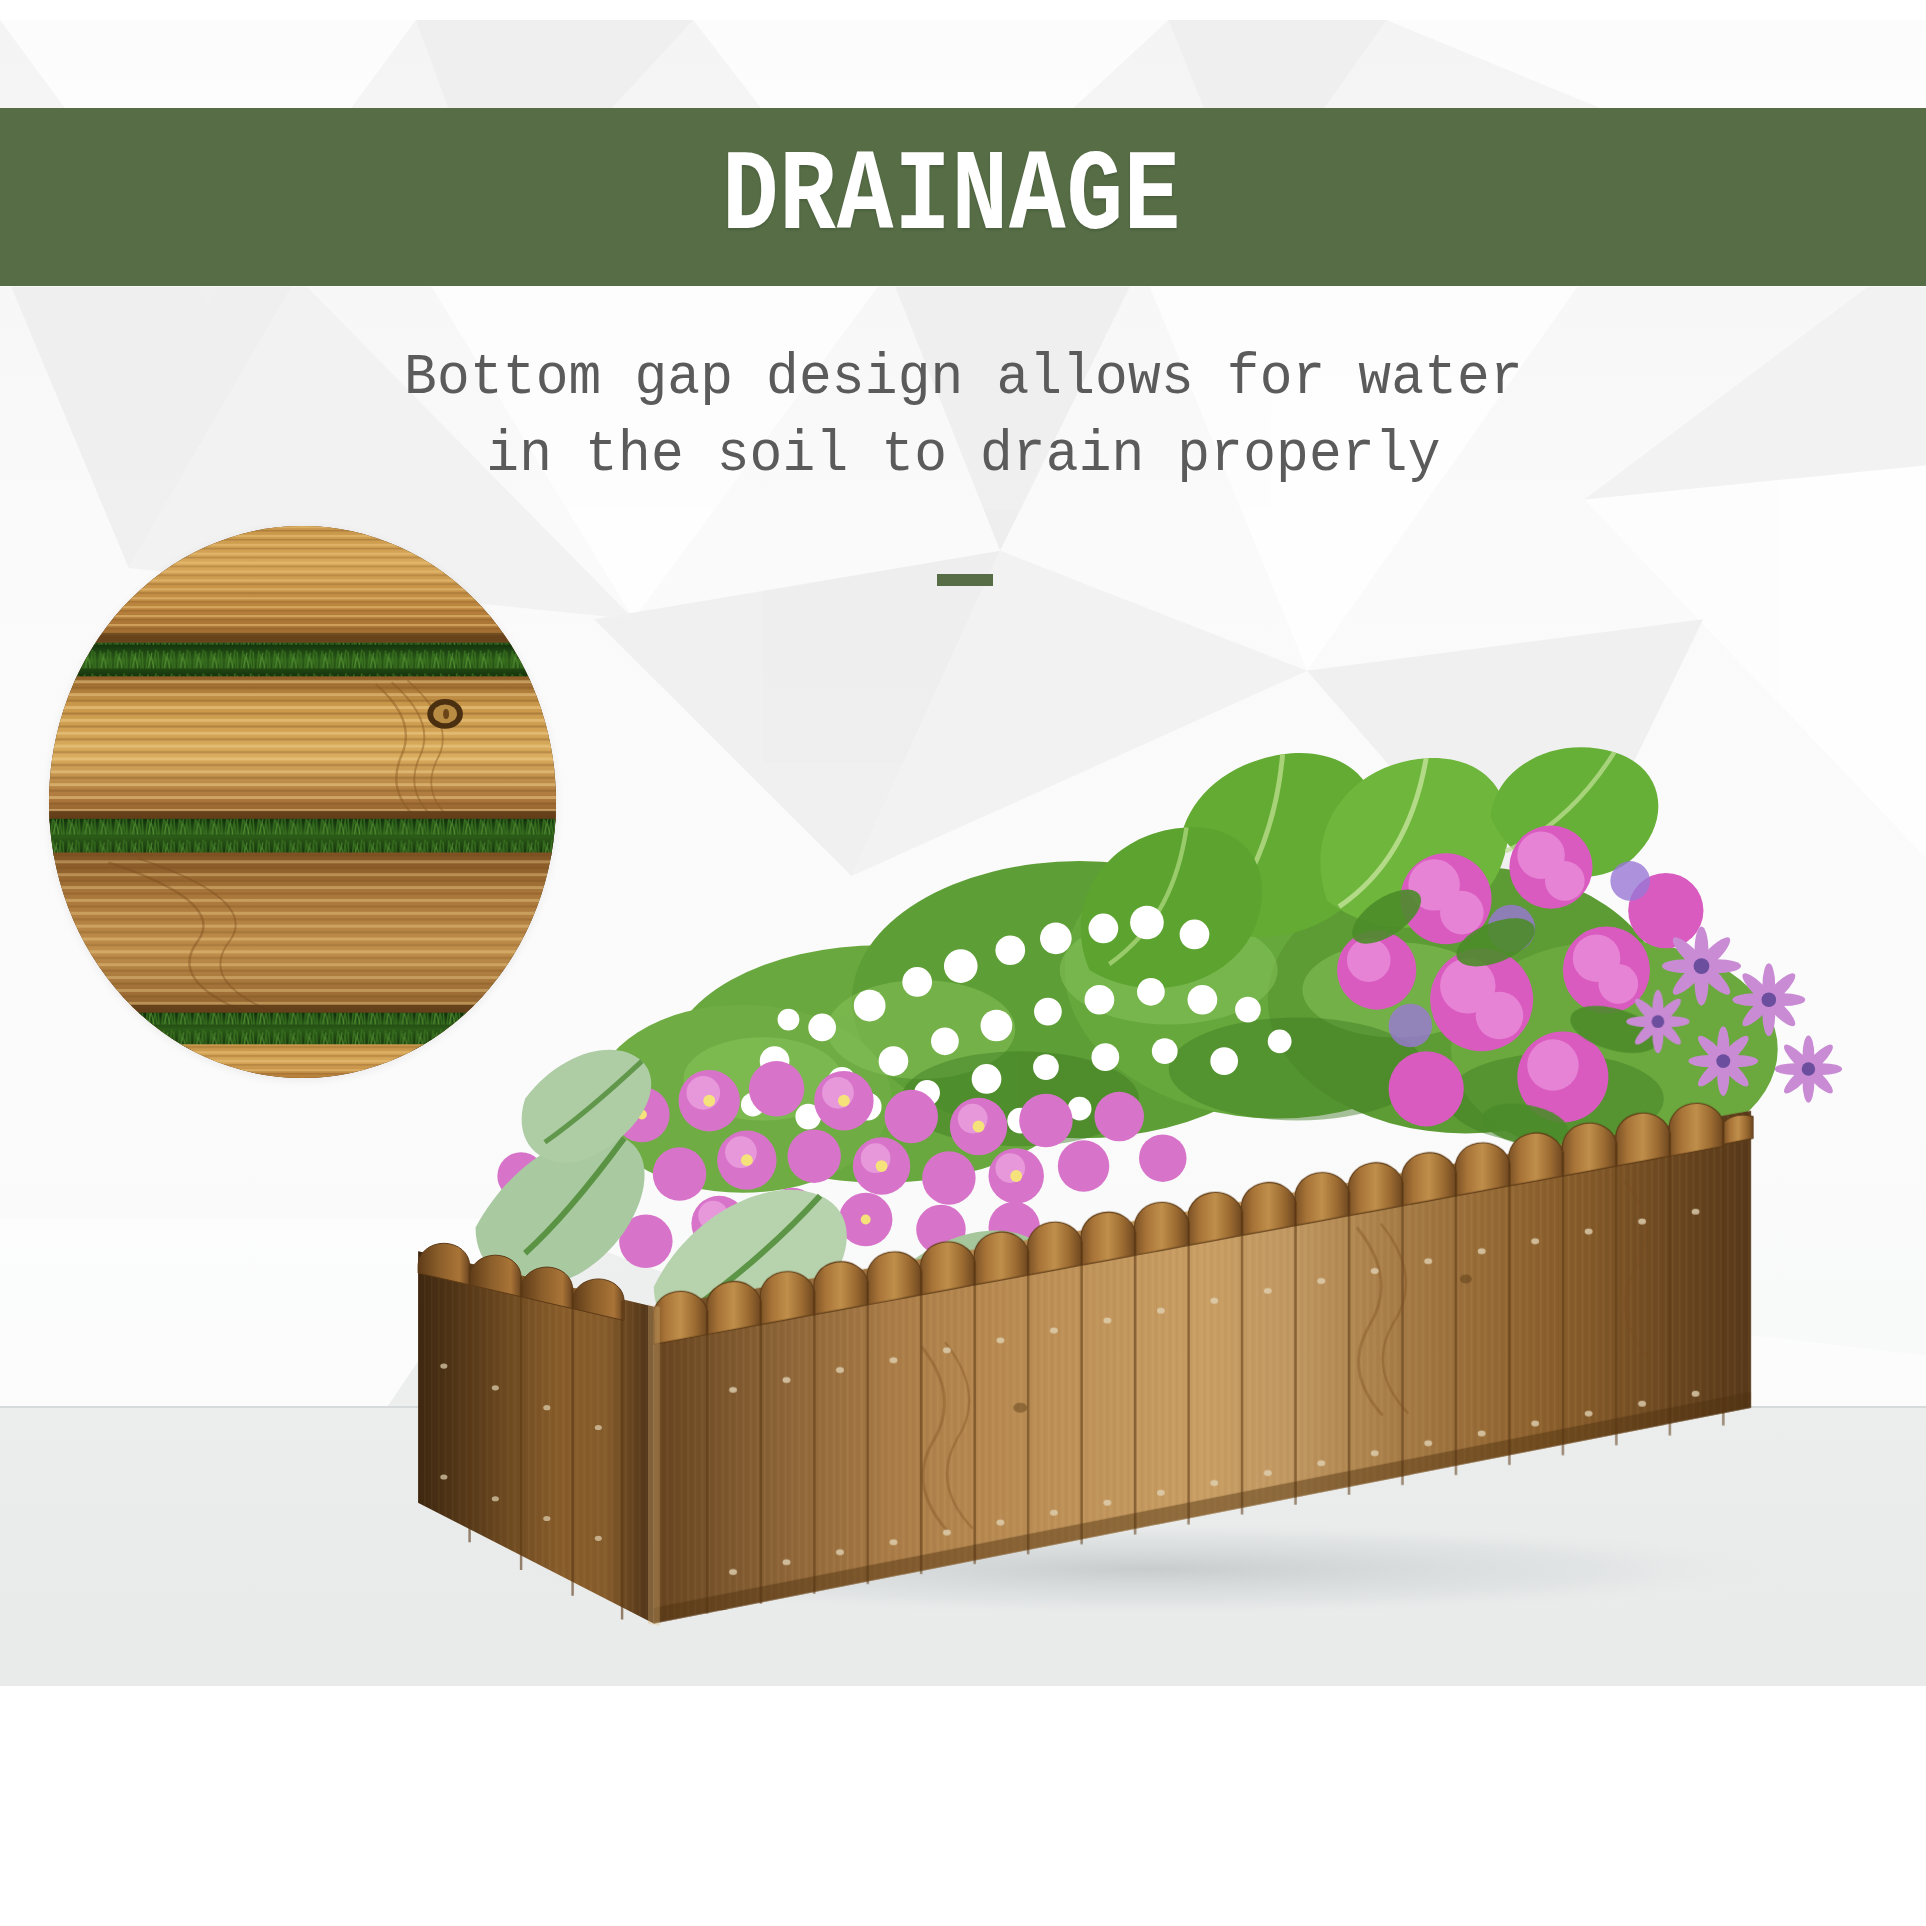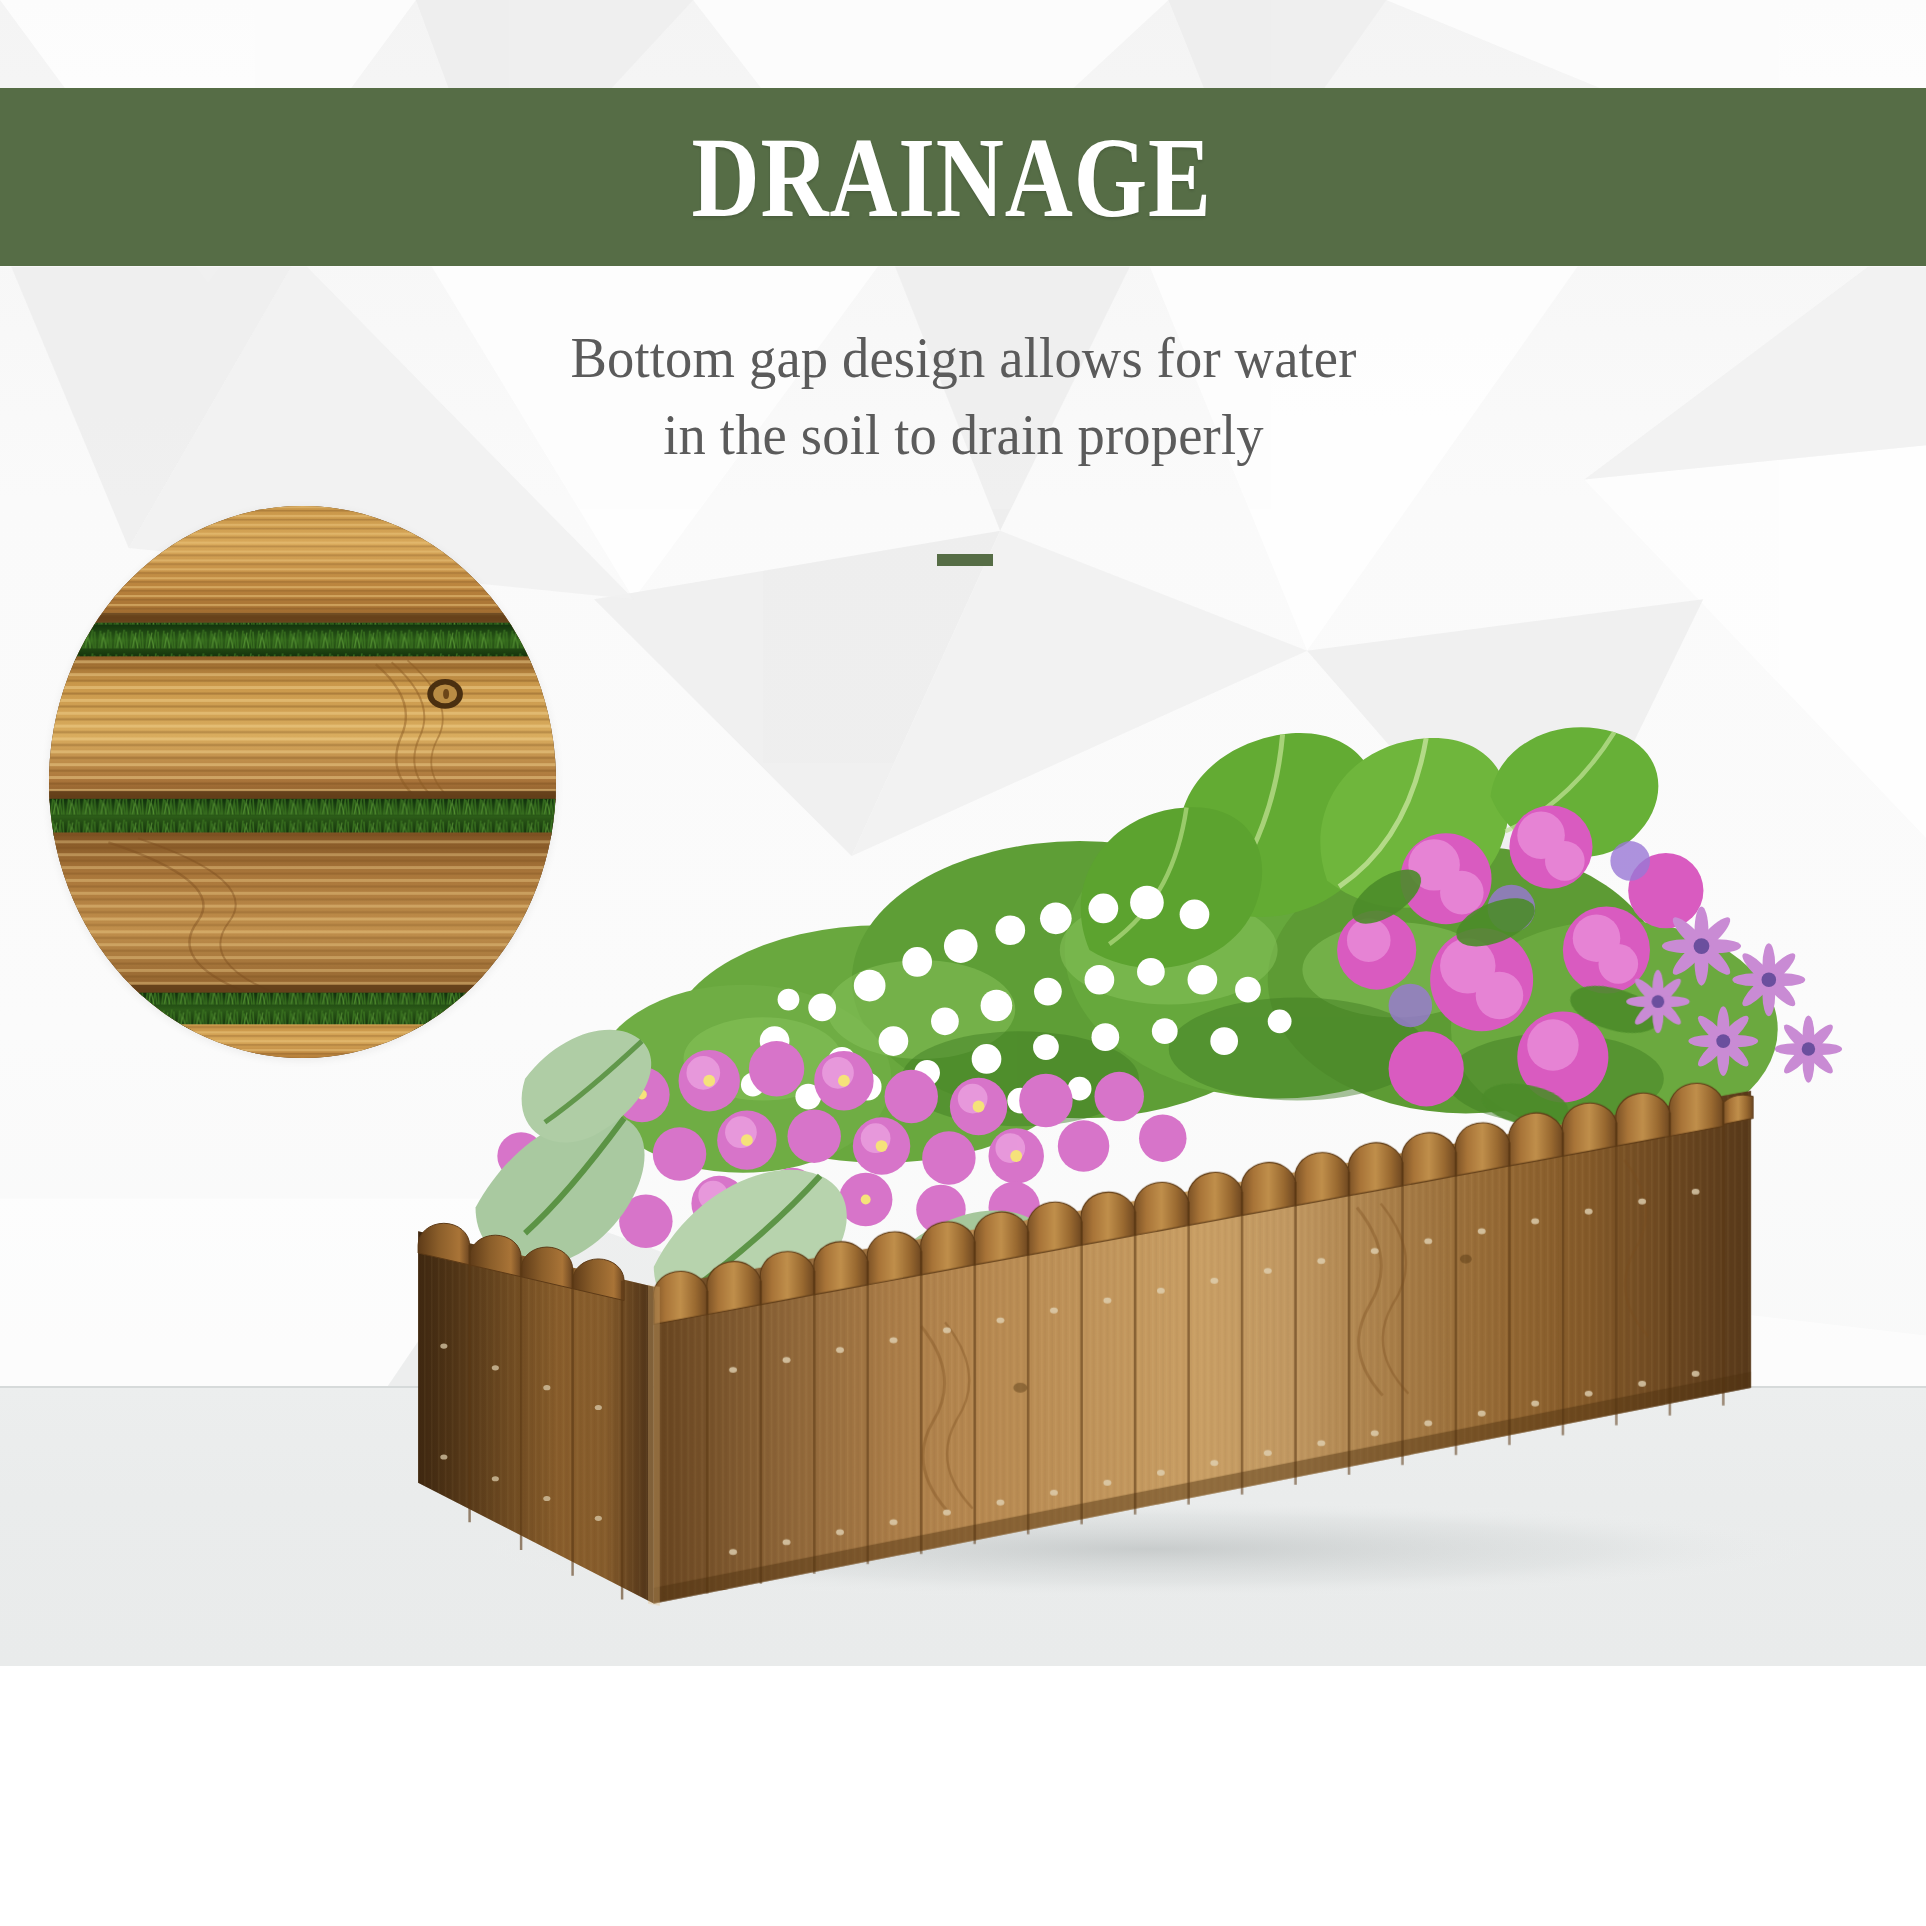--- a/index.html
+++ b/index.html
@@ -6,21 +6,22 @@
     margin: 0;
     padding: 0;
     background: #ffffff;
   }
   #stage {
     position: relative;
     width: 1927px;
     height: 1666px;
     overflow: hidden;
     background: #f7f7f7;
-    font-family: Liberation Serif, serif;
+    font-family: Liberation Mono, monospace;
+    margin-top: 20px;
   }
 
   
   .bg-base {
     position: absolute; inset: 0;
     background:
       linear-gradient(180deg, #f4f4f4 0%, #fafafa 30%, #fbfbfb 62%, #f6f7f7 100%);
   }
   .poly-layer { position: absolute; inset: 0; }
   .poly-layer svg { width: 100%; height: 100%; display: block; }

